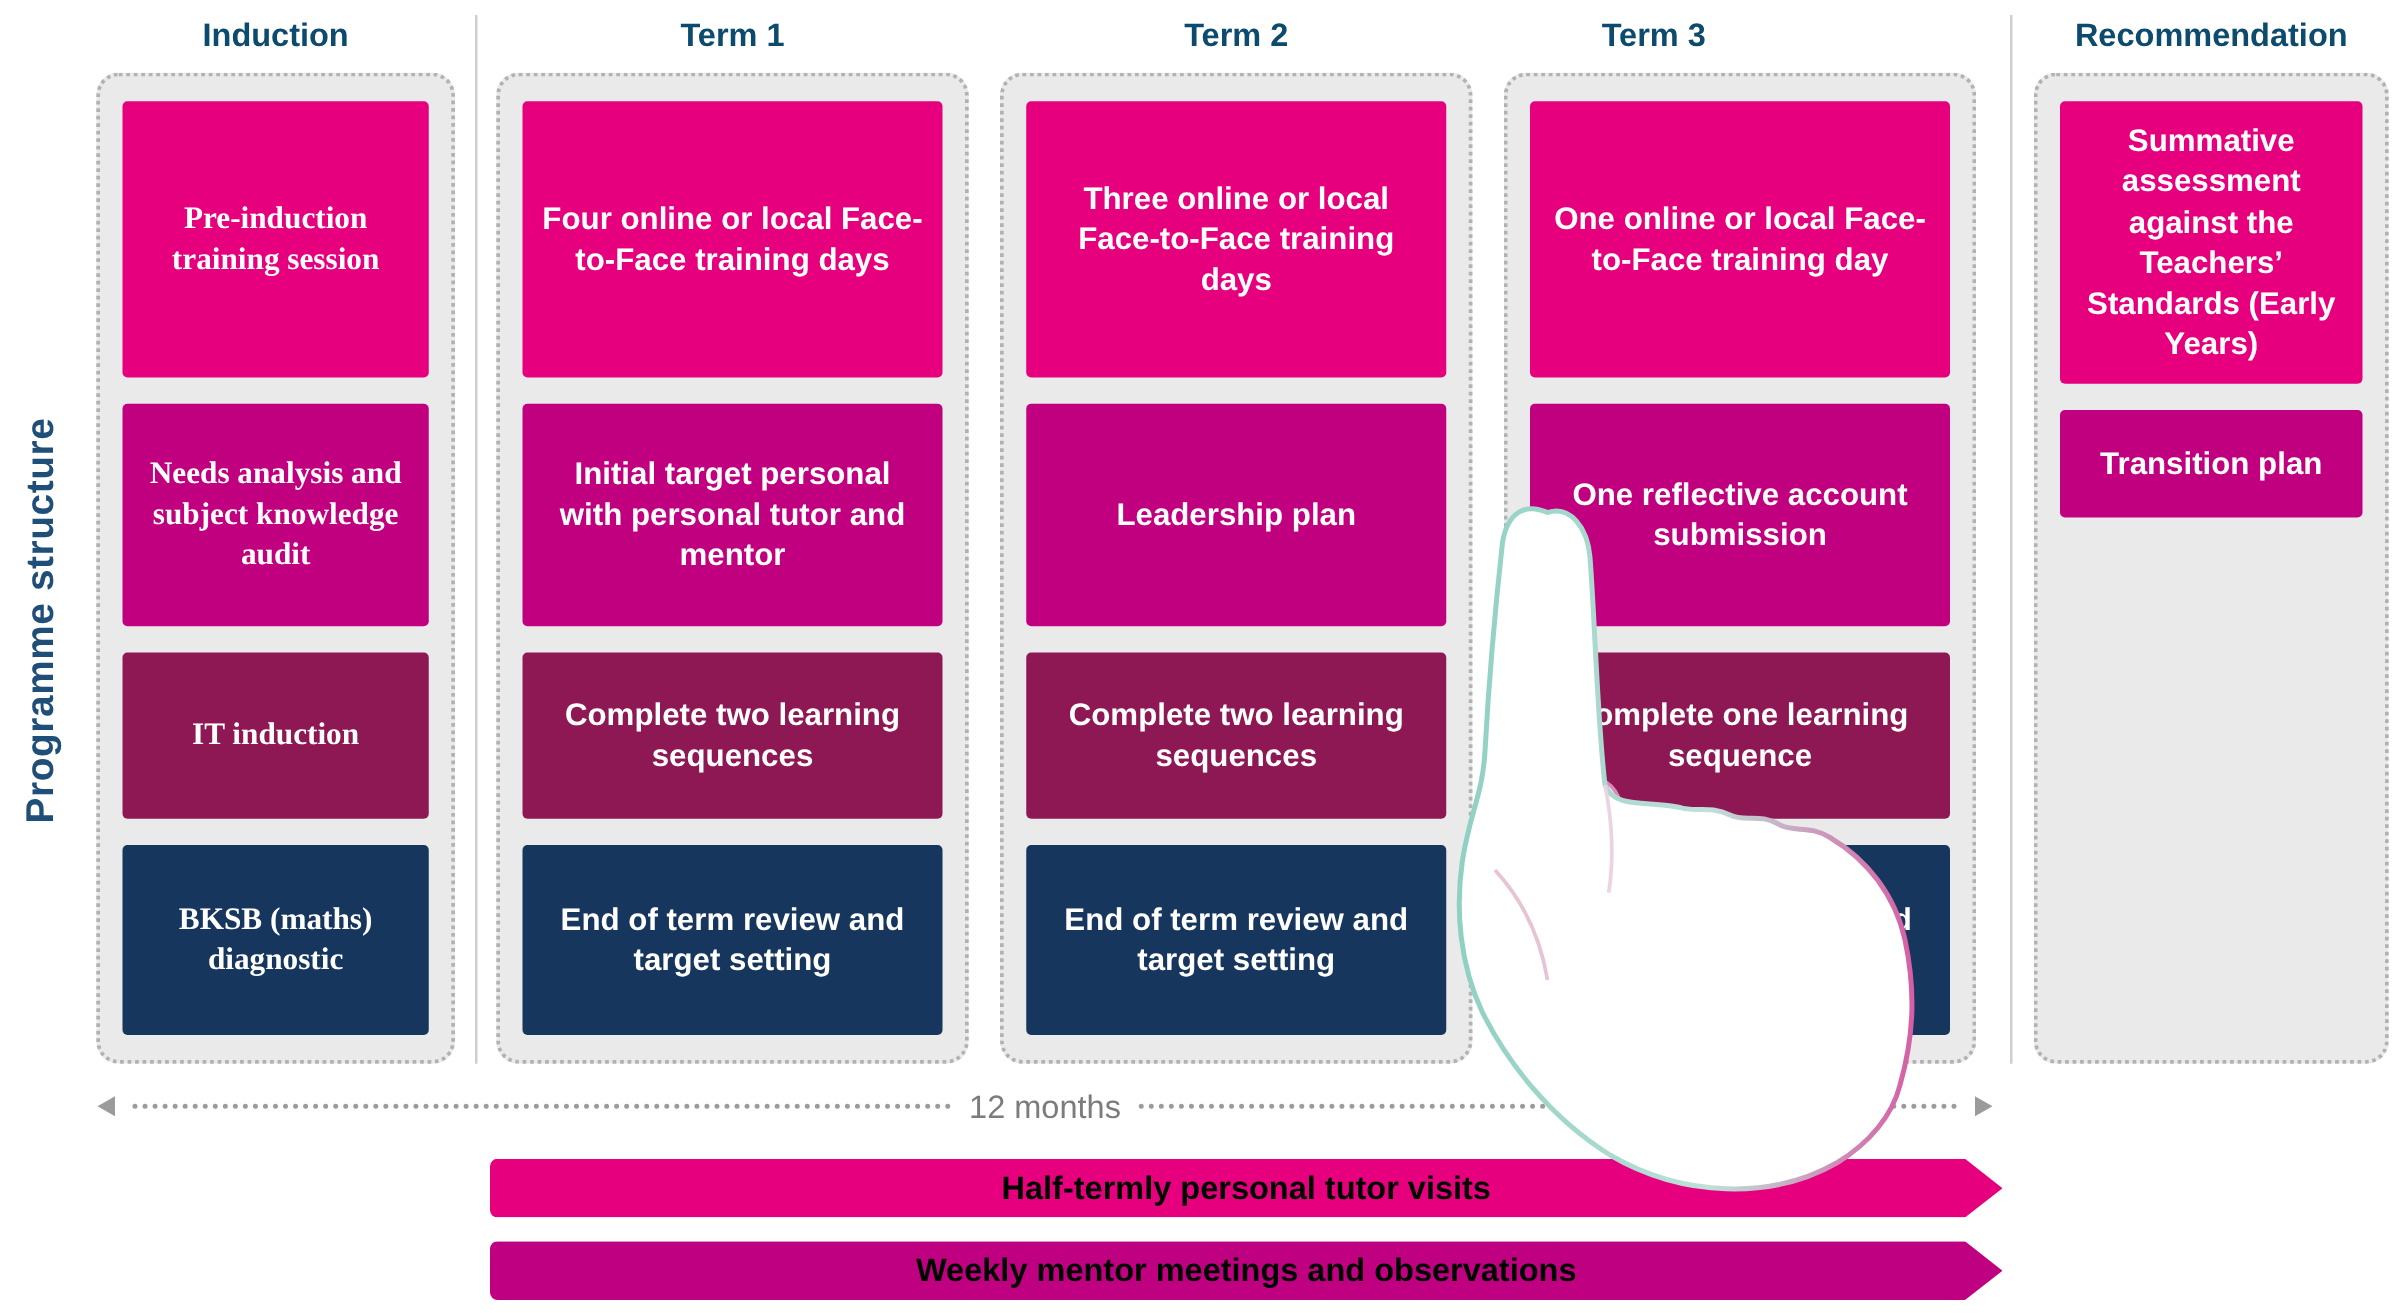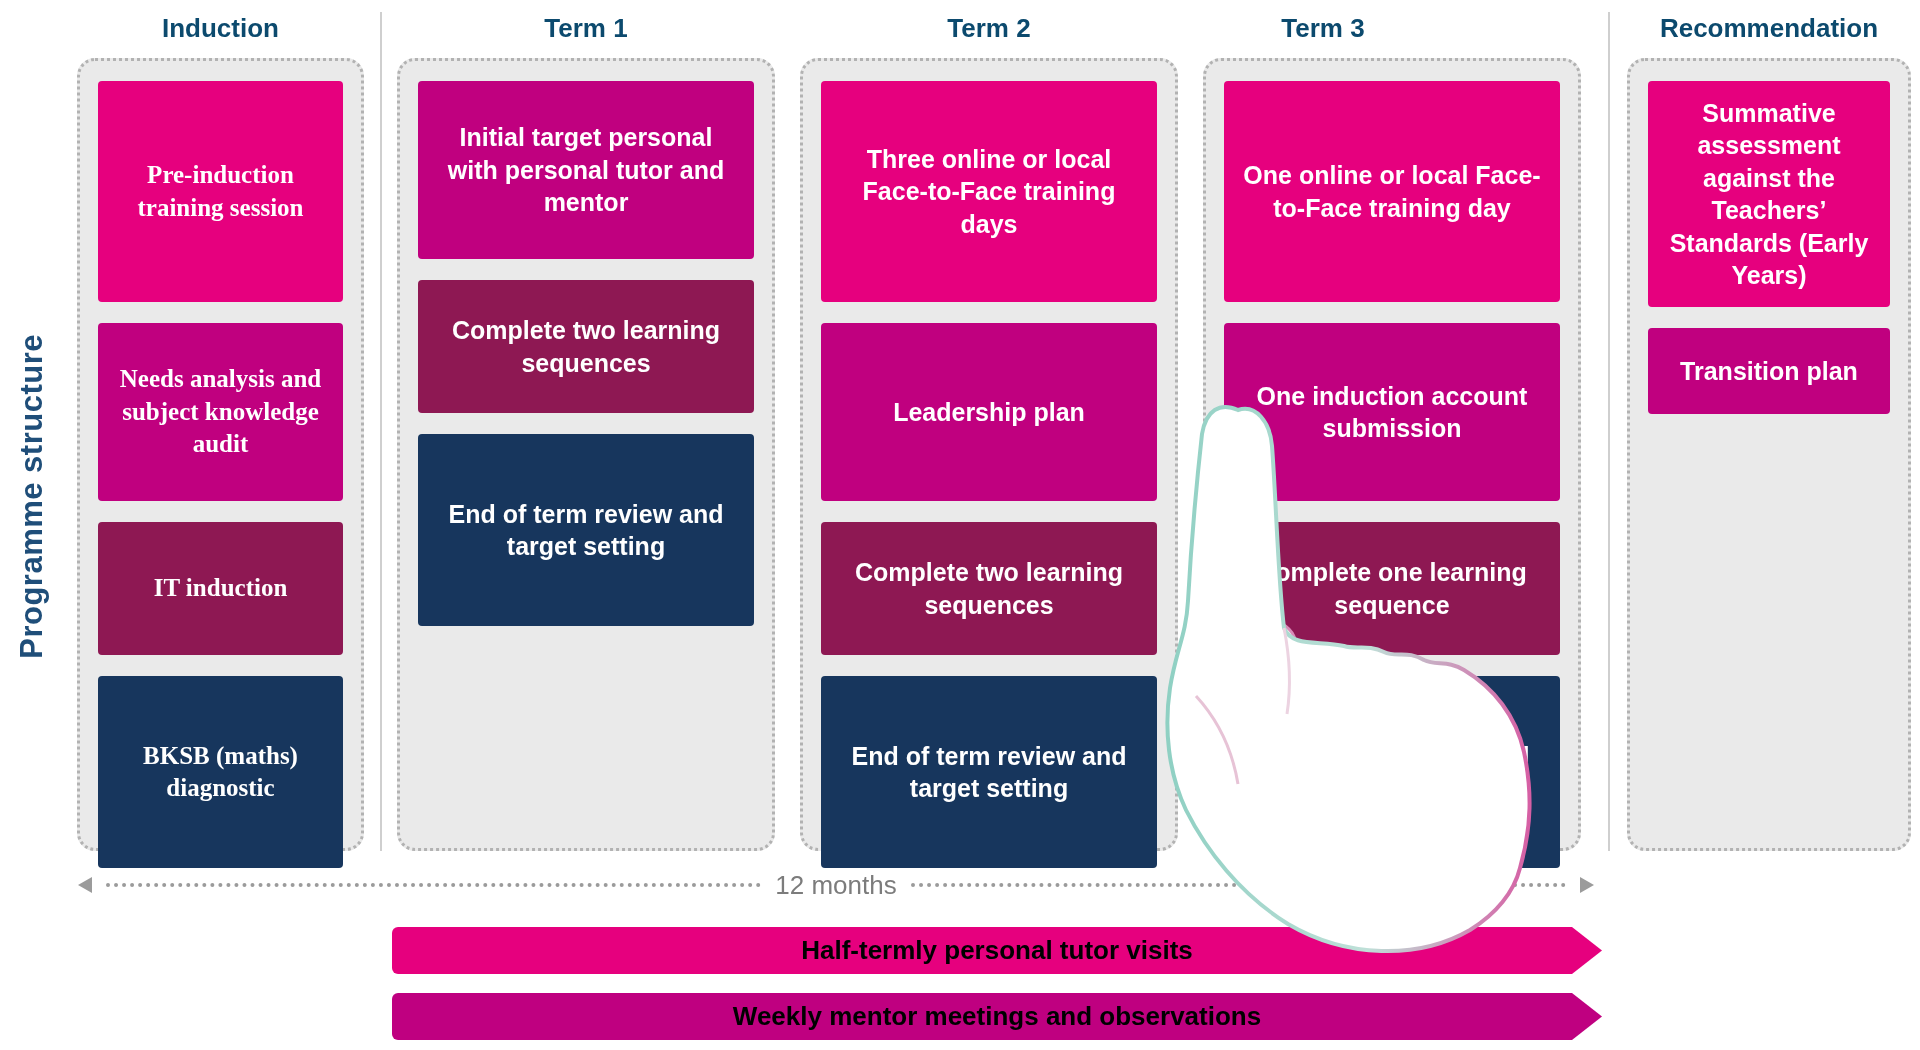--- a/index.html
+++ b/index.html
@@ -50,21 +50,21 @@
     padding: 10px 14px;
   }
   .bg-pink     { background: #e6007e; }
   .bg-magenta  { background: #c0007f; }
   .bg-burgundy { background: #8e1853; }
   .bg-navy     { background: #17365d; }
 
   .h-r1 { height: 221px; }
   .h-r2 { height: 178px; }
   .h-r3 { height: 133px; }
-  .h-r4 { height: 192px; }
+  .h-r4 { height: 152px; }
   .h-rec1 { height: 226px; }
   .h-rec2 { height: 86px; }
 
   
   .timeline {
     position: absolute; left: 78px; top: 868px; width: 1516px; height: 34px;
     display: flex; align-items: center; gap: 14px;
   }
   .tl-line { flex: 1; height: 0; border-top: 4px dotted #9b9b9b; }
   .tl-label { font-size: 26px; color: #7c7c7c; white-space: nowrap; }
@@ -115,35 +115,36 @@
   <div class="col-header" style="left:1627px;width:284px;">Recommendation</div>
 
   <div class="column" style="left:77px;width:287px;font-family:Liberation Serif, serif;">
     <div class="block bg-pink h-r1">Pre-induction training session</div>
     <div class="block bg-magenta h-r2">Needs analysis and subject knowledge audit</div>
     <div class="block bg-burgundy h-r3">IT induction</div>
     <div class="block bg-navy h-r4">BKSB (maths) diagnostic</div>
   </div>
 
   <div class="column" style="left:397px;width:378px;">
+    <div class="block bg-pink h-r1">Four online or local Face-to-Face training days</div>
     <div class="block bg-magenta h-r2">Initial target personal with personal tutor and mentor</div>
     <div class="block bg-burgundy h-r3">Complete two learning sequences</div>
     <div class="block bg-navy h-r4">End of term review and target setting</div>
   </div>
 
   <div class="column" style="left:800px;width:378px;">
     <div class="block bg-pink h-r1">Three online or local Face-to-Face training days</div>
     <div class="block bg-magenta h-r2">Leadership plan</div>
     <div class="block bg-burgundy h-r3">Complete two learning sequences</div>
     <div class="block bg-navy h-r4">End of term review and target setting</div>
   </div>
 
   <div class="column" style="left:1203px;width:378px;">
     <div class="block bg-pink h-r1">One online or local Face-to-Face training day</div>
-    <div class="block bg-magenta h-r2">One induction account submission</div>
+    <div class="block bg-magenta h-r2">One reflective account submission</div>
     <div class="block bg-burgundy h-r3">Complete one learning sequence</div>
     <div class="block bg-navy h-r4">End of term review and target setting</div>
   </div>
 
   <div class="column" style="left:1627px;width:284px;">
     <div class="block bg-pink h-rec1">Summative assessment against the Teachers’ Standards (Early Years)</div>
     <div class="block bg-magenta h-rec2">Transition plan</div>
   </div>
 
   <div class="timeline">

